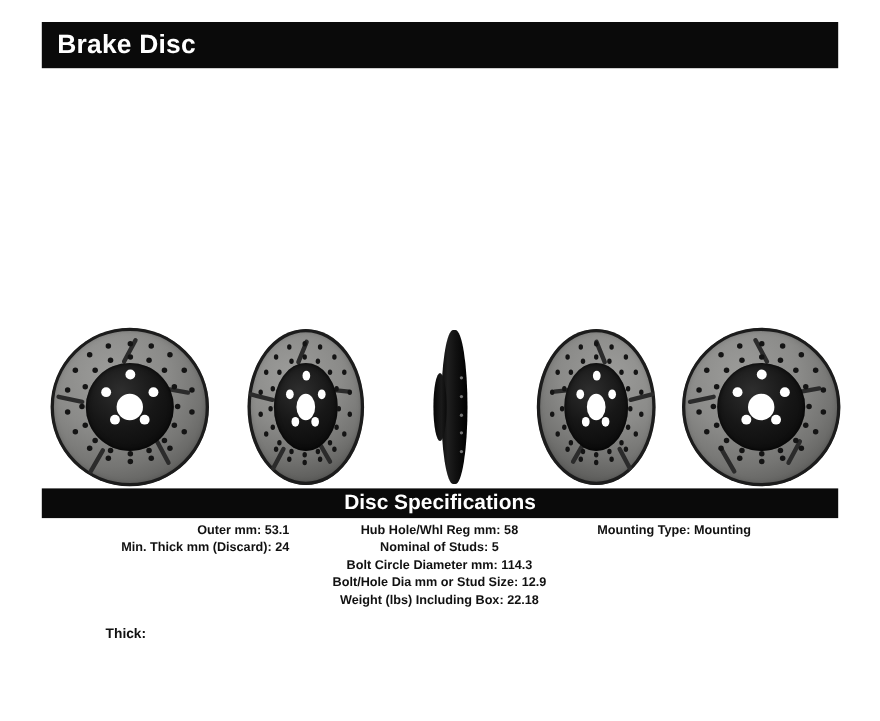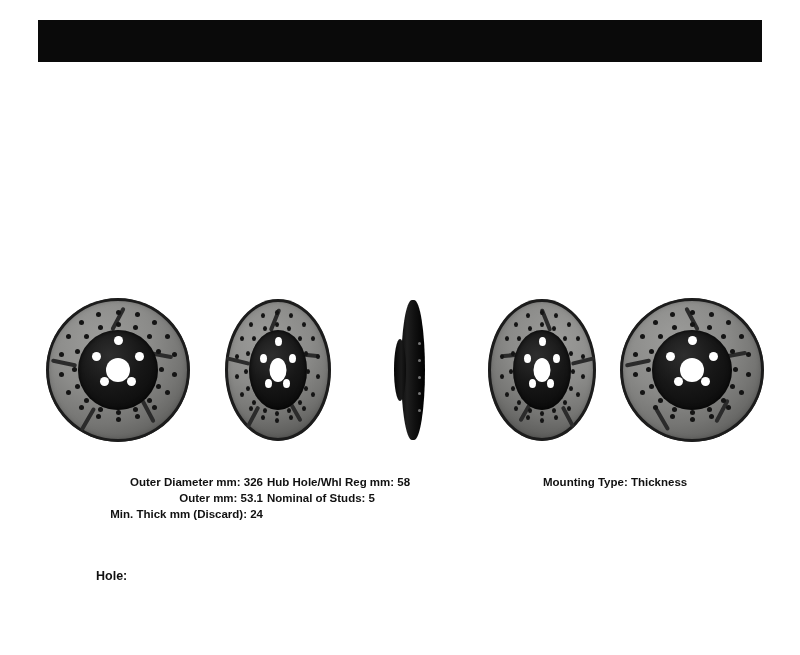--- a/index.html
+++ b/index.html
@@ -184,21 +184,21 @@
     left: 38px;
     top: 474px;
     width: 724px;
     height: 110px;
   }
   .spec-col {
     position: absolute;
     top: 0;
   }
   .spec-col-left  { left: 0px;   width: 225px; text-align: right; }
-  .spec-col-mid   { left: 229px; width: 237px; text-align: left; }
+  .spec-col-mid   { left: 243px; width: 237px; text-align: center; }
   .spec-col-right { left: 505px; width: 219px; text-align: left; }
 
   .spec-row {
     font-size: 11.5px;
     font-weight: bold;
     line-height: 16px;
     white-space: nowrap;
     color: #111111;
   }
   .spec-row .spec-label { font-weight: bold; }
@@ -228,20 +228,21 @@
     color: #111111;
     white-space: pre-wrap;
   }
 </style>
 </head>
 <body>
 
 <div class="sheet">
 
   <div class="header-bar">
+    <div class="product-type">Brake Disc</div>
   </div>
 
   <div class="gallery">
 
     <div class="rotor-slot" style="left:4px; width:152px;">
       <div class="rotor">
         <div class="disc-outer" style="width:144px;height:144px;">
           <div class="disc-rim"></div>
 
           <div class="slot" style="width:4px;height:26px;left:70px;top:8px;transform:rotate(28deg);"></div>
@@ -468,56 +469,67 @@
           <div class="xdrill" style="width:5px;height:5px;left:26px;top:69px;"></div>
           <div class="xdrill" style="width:5px;height:5px;left:29px;top:51px;"></div>
           <div class="xdrill" style="width:5px;height:5px;left:38px;top:36px;"></div>
           <div class="xdrill" style="width:5px;height:5px;left:52px;top:27px;"></div>
         </div>
       </div>
     </div>
 
   </div>
 
+  <div class="spec-bar">
+    <div class="spec-bar-title">Disc Specifications</div>
+  </div>
 
   <div class="spec-columns">
 
     <div class="spec-col spec-col-left">
-      <div class="spec-row">
-        <span class="spec-label">Outer Diameter mm: </span>
-        <span class="spec-value">326</span>
-      </div>
       <div class="spec-row">
         <span class="spec-label">Outer mm: </span>
         <span class="spec-value">53.1</span>
       </div>
       <div class="spec-row">
         <span class="spec-label">Min. Thick mm (Discard): </span>
         <span class="spec-value">24</span>
       </div>
     </div>
 
     <div class="spec-col spec-col-mid">
       <div class="spec-row">
         <span class="spec-label">Hub Hole/Whl Reg mm: </span>
         <span class="spec-value">58</span>
       </div>
       <div class="spec-row">
         <span class="spec-label">Nominal of Studs: </span>
         <span class="spec-value">5</span>
       </div>
+      <div class="spec-row">
+        <span class="spec-label">Bolt Circle Diameter mm: </span>
+        <span class="spec-value">114.3</span>
+      </div>
+      <div class="spec-row">
+        <span class="spec-label">Bolt/Hole Dia mm or Stud Size: </span>
+        <span class="spec-value">12.9</span>
+      </div>
+      <div class="spec-row">
+        <span class="spec-label">Weight (lbs) Including Box: </span>
+        <span class="spec-value">22.18</span>
+      </div>
     </div>
 
     <div class="spec-col spec-col-right">
       <div class="spec-row">
         <span class="spec-label">Mounting Type: </span>
-        <span class="spec-value">Thickness</span>
+        <span class="spec-value">Mounting</span>
       </div>
     </div>
 
   </div>
 
   <div class="note-area">
-    <div class="note-label">Hole:</div>
+    <div class="note-label">Thick:</div>
     <div class="note-text"></div>
   </div>
 
 </div>
 
 </body></html>

